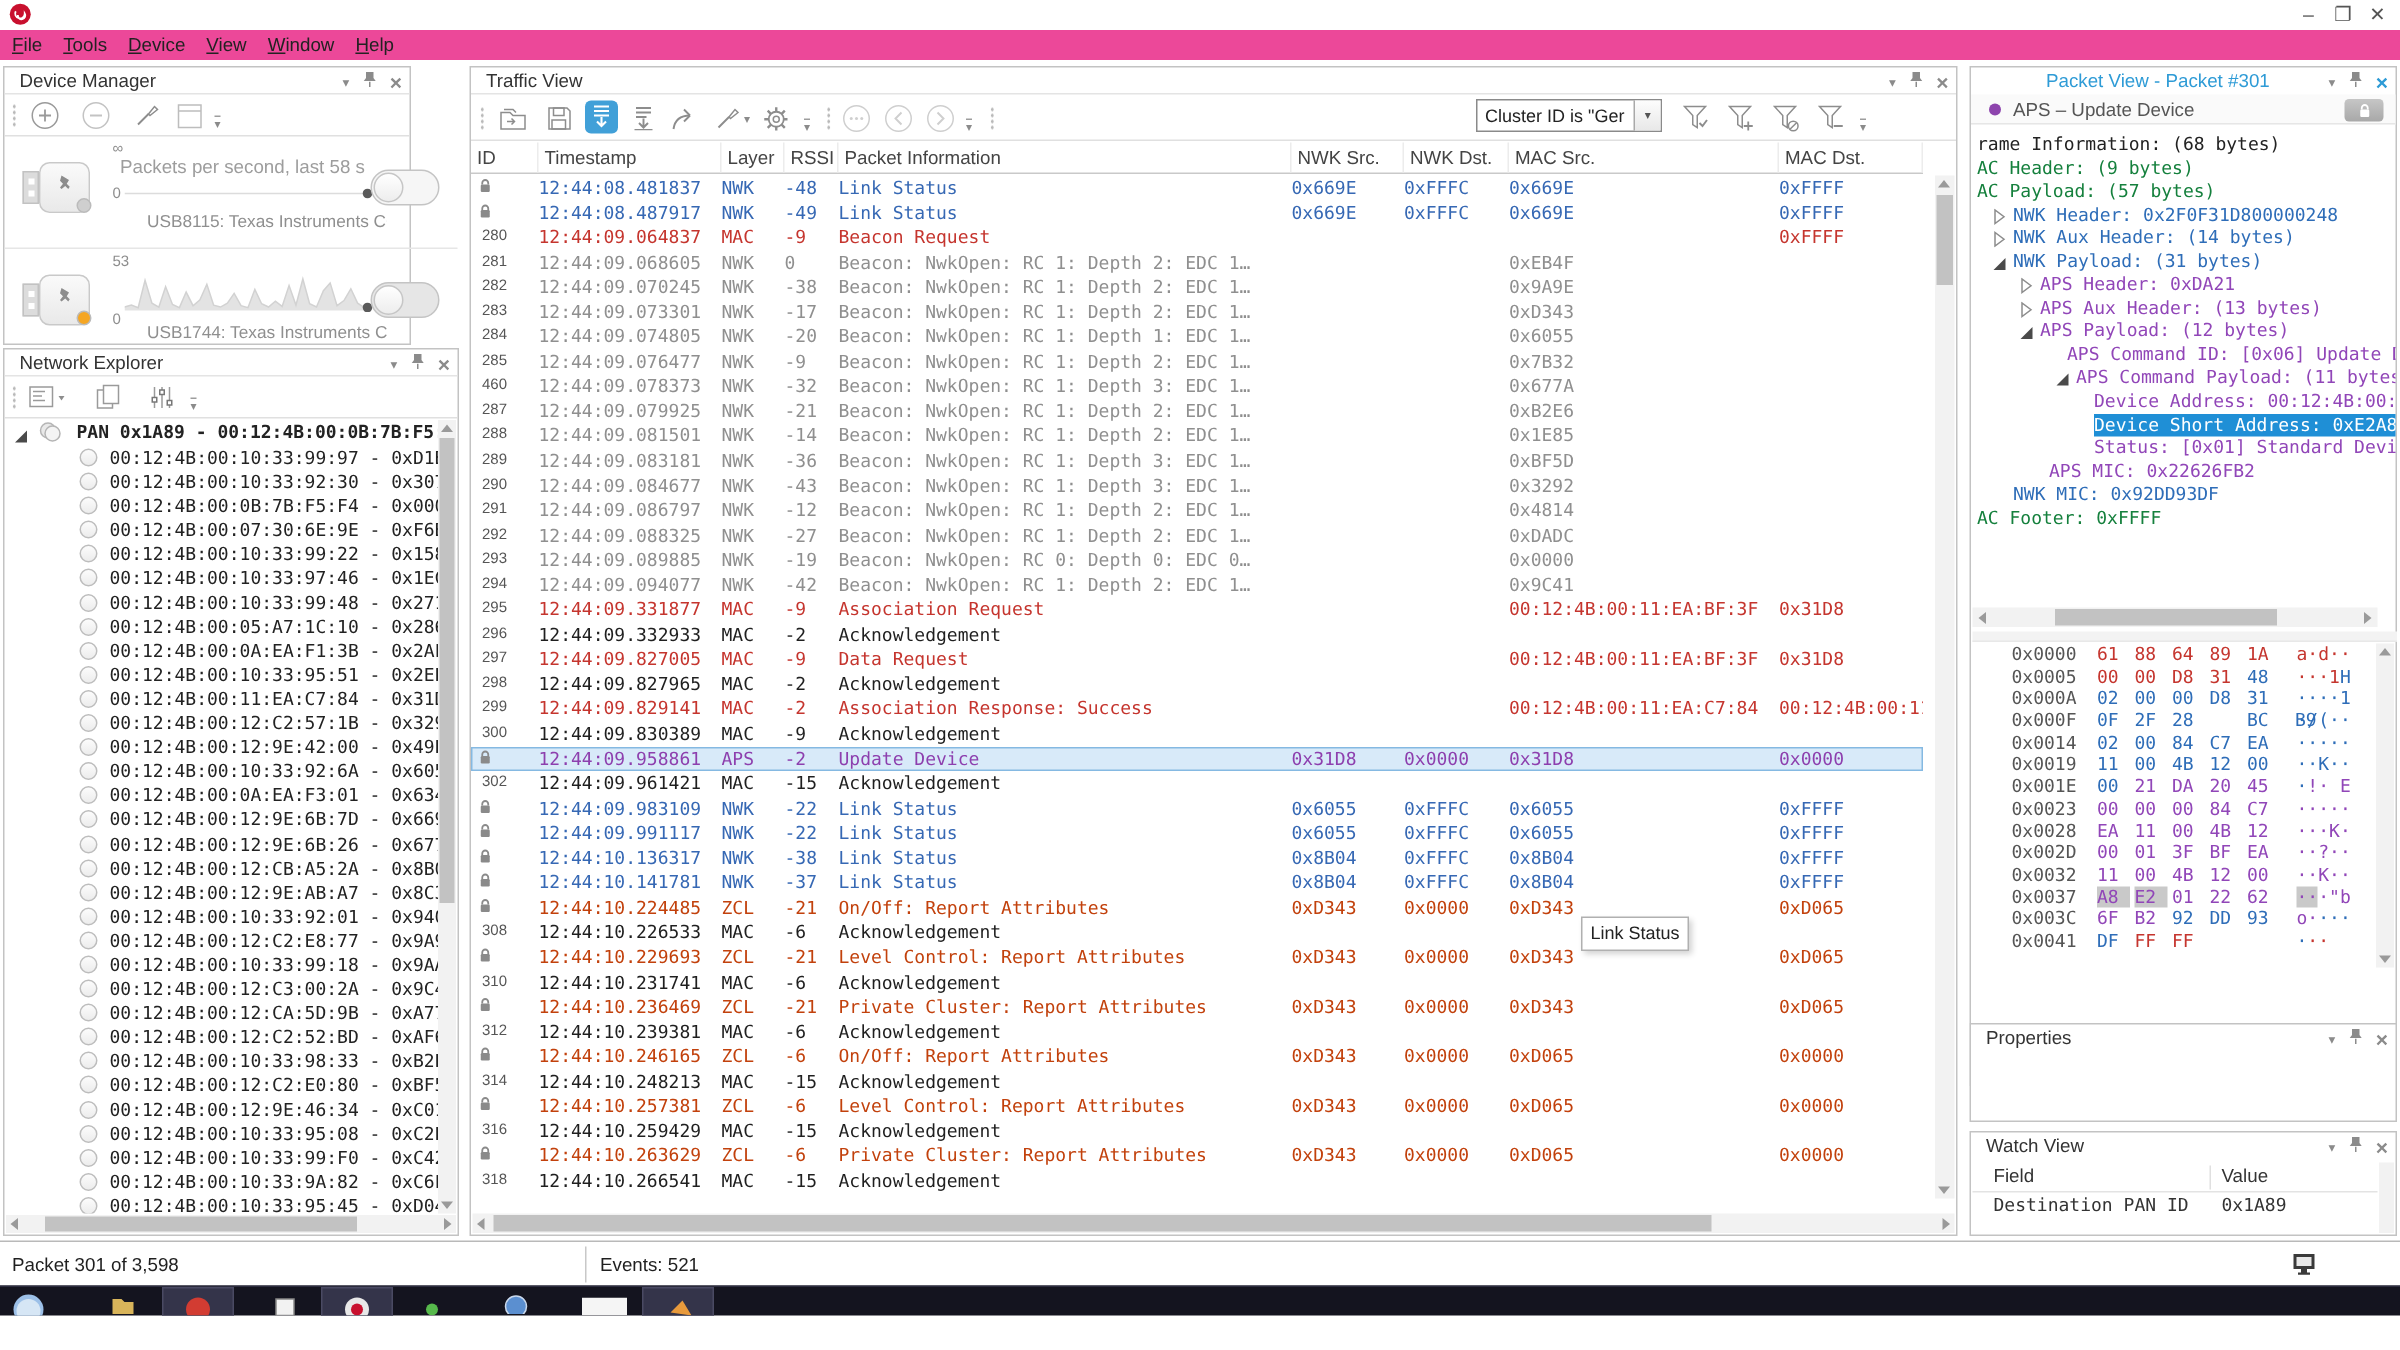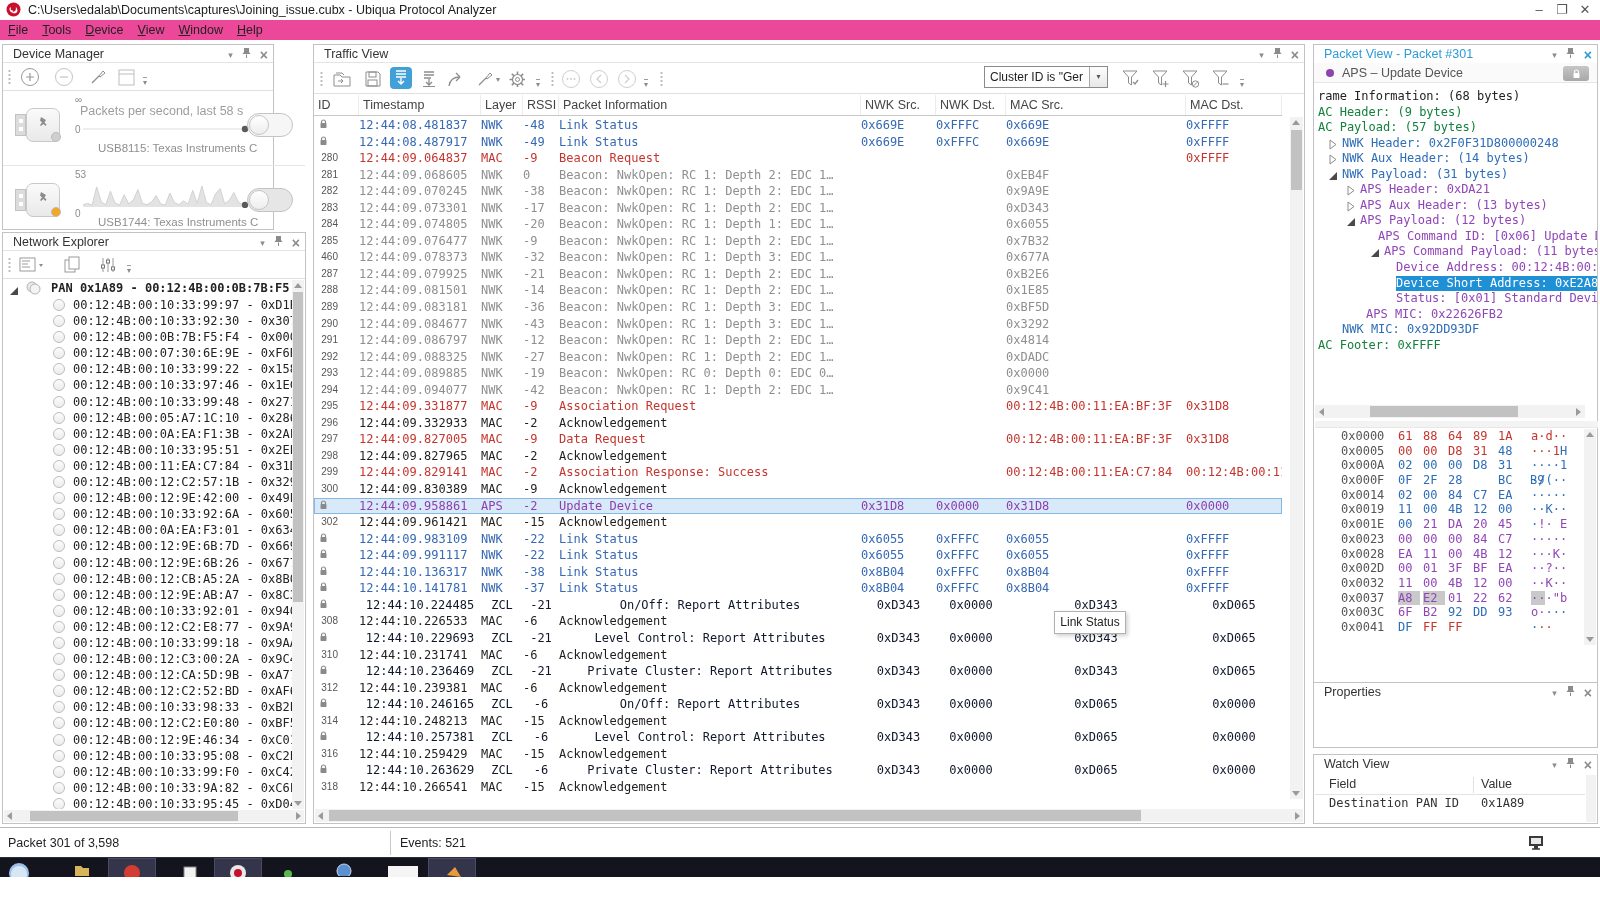--- a/index.html
+++ b/index.html
@@ -74,21 +74,21 @@
   .combo-btn { position:absolute; right:0; top:0; width:18px; height:20px; border-left:1px solid #a9a9a9; background:linear-gradient(#fdfdfd,#e8e8e8); text-align:center; font-size:8px; color:#555; line-height:20px; }
   .thead { position:absolute; left:0; top:50px; width:968px; height:21px; border-bottom:1px solid #c9c9c9; display:flex; font-size:12.5px; color:#444; }
   .thead span { display:block; line-height:20px; border-right:1px solid #ececec; padding-left:4px; white-space:nowrap; overflow:hidden; }
   .tbody { position:absolute; left:0; top:72px; width:968px; height:680px; overflow:hidden; }
   .trow { display:flex; height:16.55px; line-height:16.55px; font-family:"DejaVu Sans Mono",monospace; font-size:12px; white-space:nowrap; }
   .trow span { display:block; overflow:hidden; }
   .cw0{width:45px;} .cw1{width:122px;} .cw2{width:42px;} .cw3{width:36px;} .cw4{width:302px;} .cw5{width:75px;} .cw6{width:70px;} .cw7{width:180px;} .cw8{flex:1;}
   .c-lockwrap { display:flex; }
   .c-lockwrap .lk { width:13px; padding-left:5px; }
   .c-lockwrap .pid { width:24px; text-align:right; font-size:10px; color:#555; font-family:"Liberation Sans",sans-serif; }
-  .t-link{color:#3668b4;} .t-red{color:#c5352e;} .t-beacon{color:#8f8f8f;} .t-ack{color:#1f1f1f;} .t-update{color:#8d3fae;} .t-zcl{color:#0f172a;text-align:center;}
+  .t-link{color:#3668b4;} .t-red{color:#c5352e;} .t-beacon{color:#8f8f8f;} .t-ack{color:#1f1f1f;} .t-update{color:#8d3fae;} .t-zcl{color:#c2410c;}
   .trow.selected { background:#d8eaf9; box-shadow:0 0 0 1px #85b9e2 inset; }
   .tooltip { position:absolute; left:740px; top:566px; width:72px; height:23px; background:#fff; border:1px solid #b0b0b0; box-shadow:2px 2px 4px rgba(0,0,0,.18); font-size:12px; color:#222; text-align:center; line-height:21px; z-index:50; }
 
   
   .pv-title { color:#2e9bd6; }
   .pv-sub { position:absolute; left:0; top:18px; width:283px; height:20px; background:#fafafa; border-bottom:1px solid #e6e6e6; }
   .pv-sub .bullet { position:absolute; left:12px; top:6px; width:8px; height:8px; border-radius:50%; background:#8d44ad; }
   .pv-sub .txt { position:absolute; left:28px; top:3px; font-size:12.5px; color:#555; }
   .pv-lockbtn { position:absolute; right:8px; top:3px; width:26px; height:15px; border-radius:3px; background:linear-gradient(#c6c6c6,#a8a8a8); display:flex; align-items:center; justify-content:center; }
   .pv-tree { position:absolute; left:2px; top:44px; width:281px; height:316px; overflow:hidden; font-family:"DejaVu Sans Mono",monospace; font-size:12px; }
@@ -128,21 +128,20 @@
 
 <div id="app">
 
   <div class="titlebar">
     <span class="app-icon">
       <svg width="15" height="15" viewBox="0 0 15 15">
           <circle cx="7.5" cy="7.5" r="7" fill="#c8102e"></circle>
           <path d="M4.5 5.5a3.2 3.2 0 1 0 6 1.5a2.5 2.5 0 1 1-4.6 1" fill="none" stroke="#fff" stroke-width="1.2"></path>
         </svg>
     </span>
-    <span class="win-title">C:\Users\edalab\Documents\captures\Joining_issue.cubx - Ubiqua Protocol Analyzer</span>
     <span class="win-controls">
       <span>–</span>
       <span>❐</span>
       <span>✕</span>
     </span>
   </div>
 
   <div class="menubar" id="menubar"><span class="menu-item"><u>F</u>ile</span><span class="menu-item"><u>T</u>ools</span><span class="menu-item"><u>D</u>evice</span><span class="menu-item"><u>V</u>iew</span><span class="menu-item"><u>W</u>indow</span><span class="menu-item"><u>H</u>elp</span></div>
 
   <div class="panel" style="left:2px;top:44px;width:272px;height:186px;">
@@ -1062,21 +1061,21 @@
       <div class="sb-thumb" style="left:1px;top:13px;width:11px;height:60px;"></div>
       <span class="arr down" style="left:2px;bottom:3px;"></span>
     </div>
     <div class="sb" style="left:1px;bottom:1px;height:13px;right:1px;">
       <span class="arr left" style="left:3px;top:3px;"></span>
       <div class="sb-thumb" style="left:14px;top:1px;height:11px;width:812px;"></div>
       <span class="arr right" style="right:3px;top:3px;"></span>
     </div>
   </div>
 
-  <div class="panel" style="left:1313px;top:44px;width:285px;height:680px;">
+  <div class="panel" style="left:1313px;top:44px;width:285px;height:680px;padding-left:40px;">
     <div class="panel-header" style="border-bottom:none;">
       <span class="panel-title pv-title">Packet View - Packet #301</span>
       <span class="ph-controls">
           <span class="ph-ic">▾</span>
           <span class="ph-ic"><svg width="9" height="12" viewBox="0 0 9 12">
               <path d="M2 1h5v4l1.5 2h-8L2 5z" fill="#8b8b8b"></path>
               <line x1="4.5" y1="7.5" x2="4.5" y2="11" stroke="#8b8b8b"></line>
             </svg></span>
           <span class="ph-ic ph-x" style="color:#2e9bd6">×</span>
         </span>

